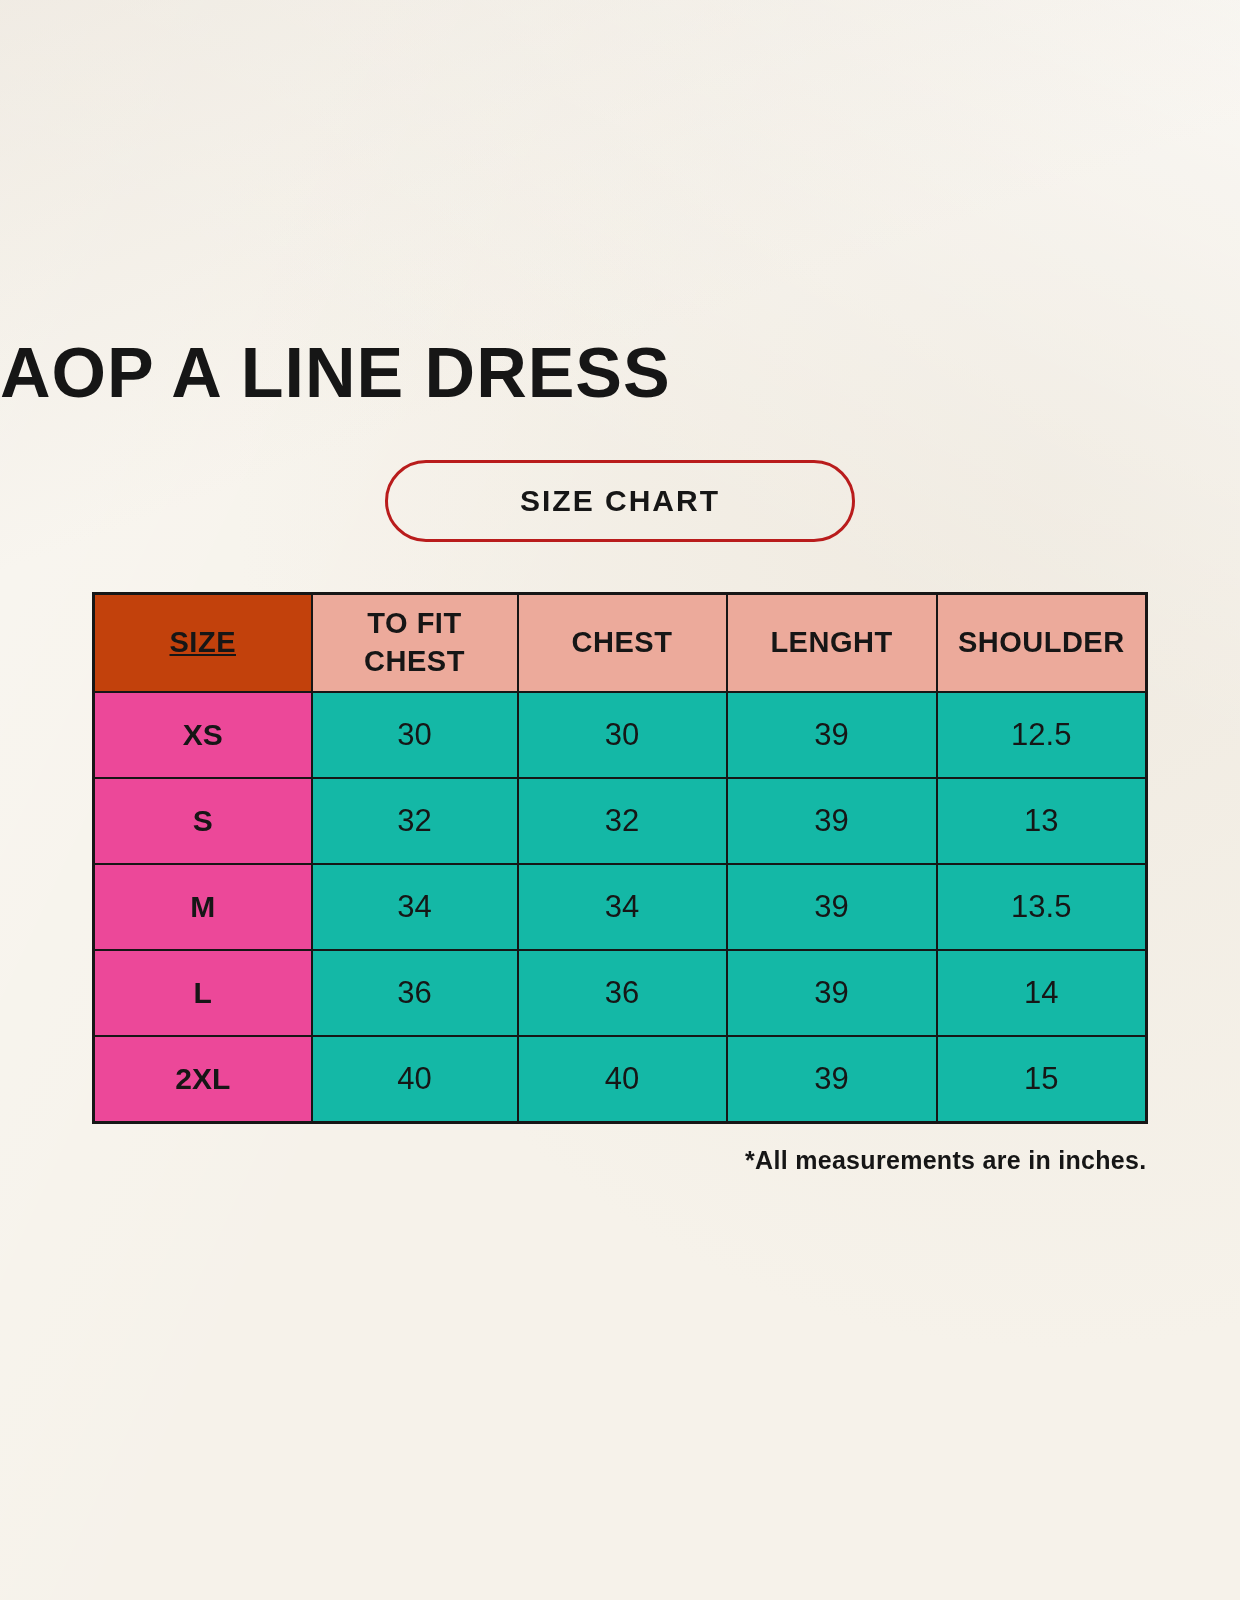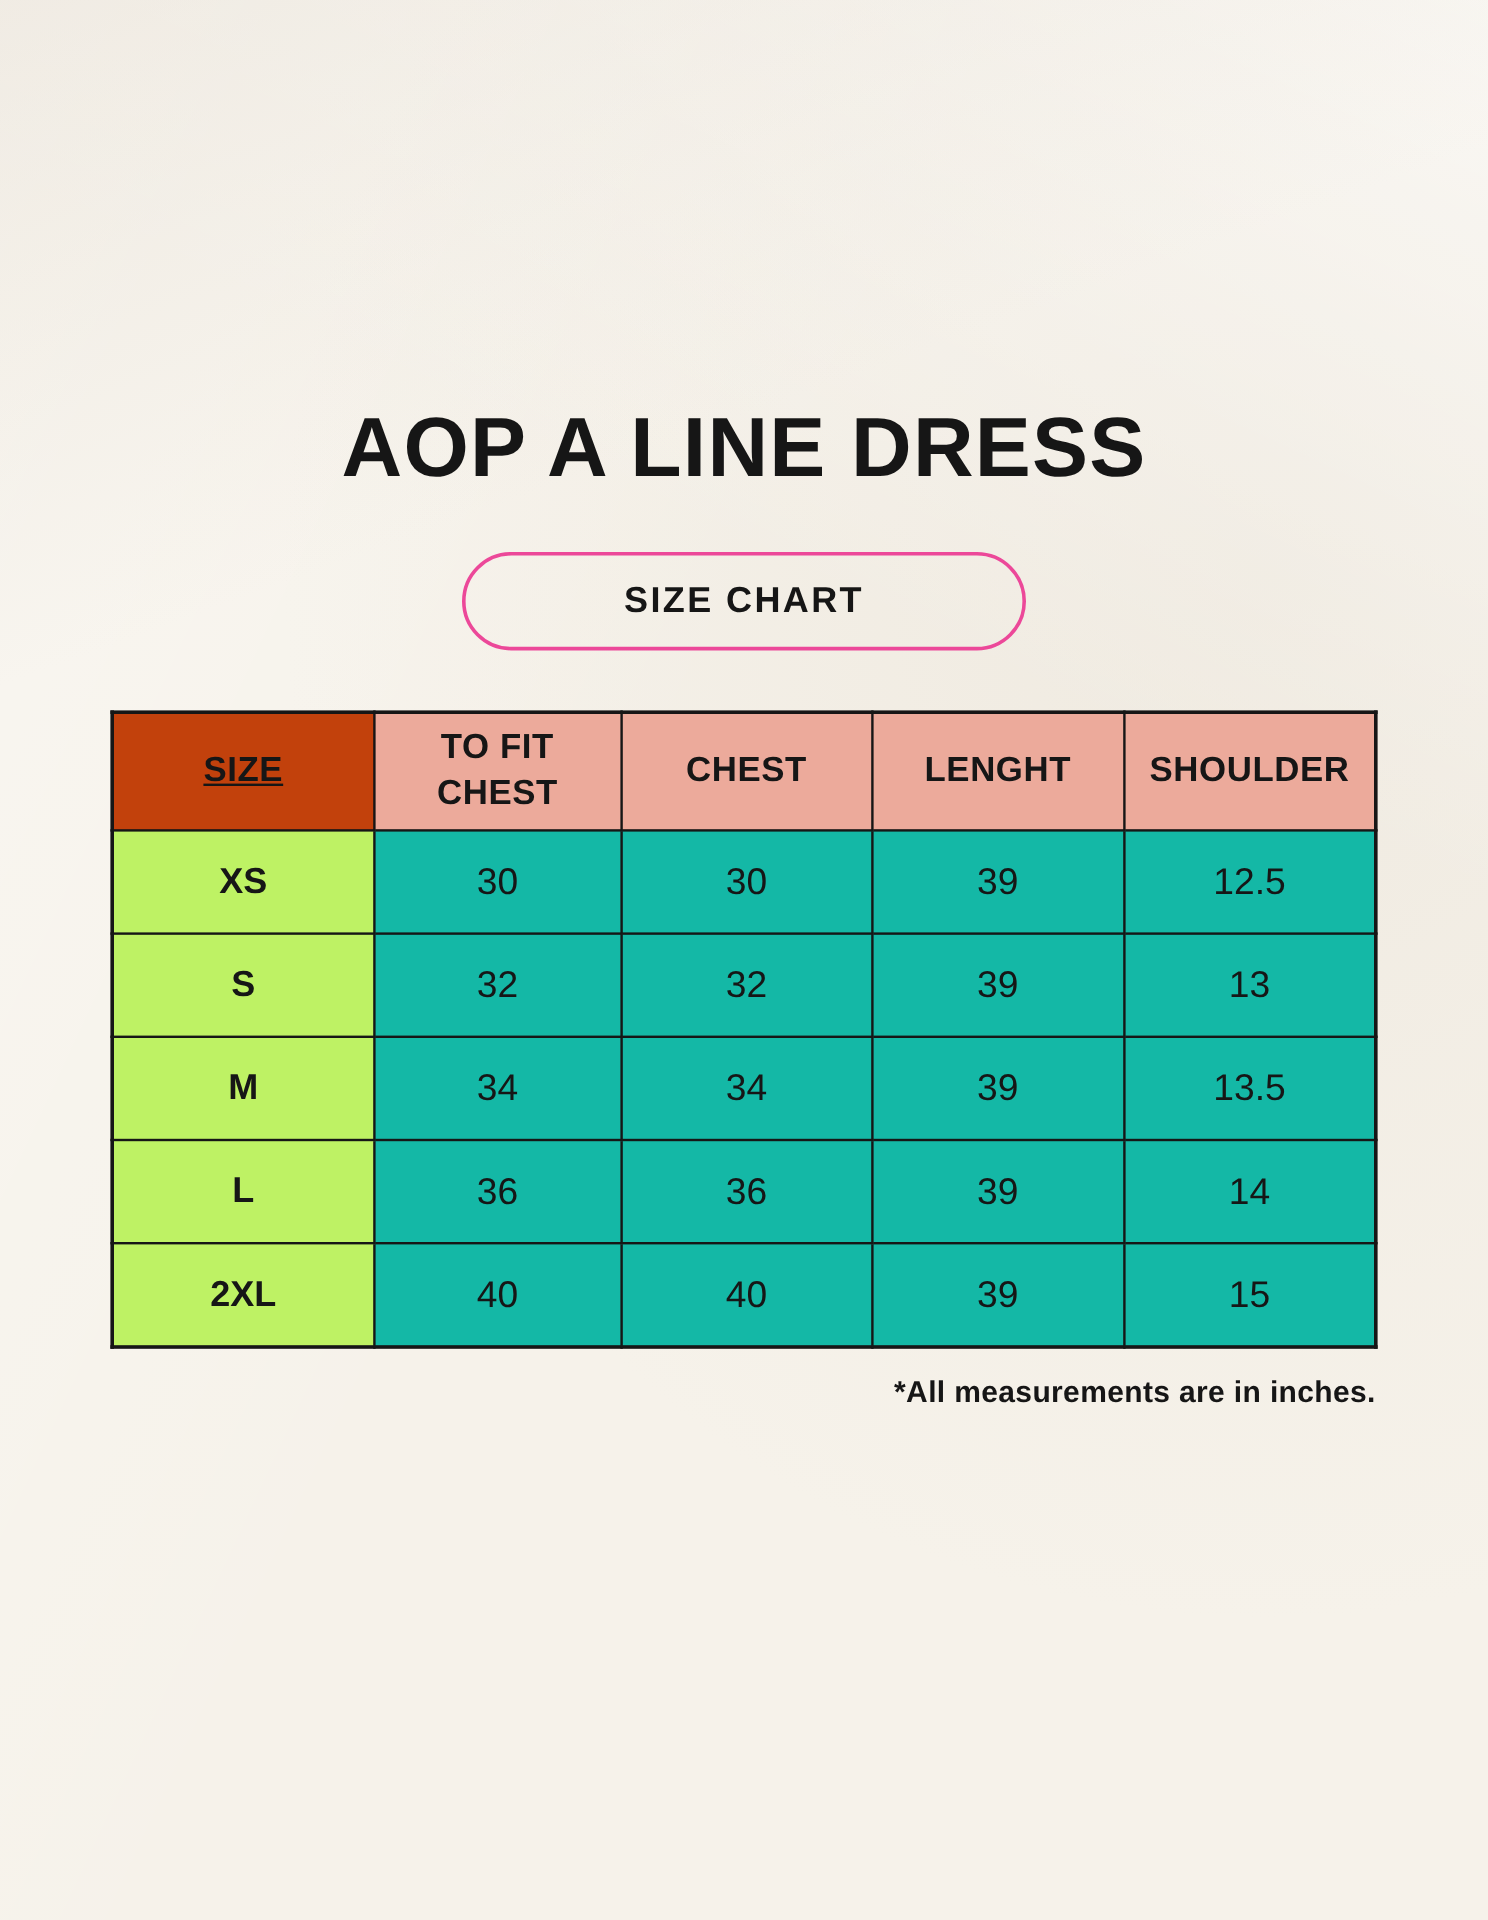--- a/index.html
+++ b/index.html
@@ -20,32 +20,32 @@
     overflow: hidden;
   }
   .page {
     width: 1240px;
     height: 1600px;
     box-sizing: border-box;
     padding-top: 338px;
   }
   .title {
     margin: 0;
-    text-align: center;
+    text-align: left;
     font-size: 70px;
     font-weight: 700;
     letter-spacing: 1px;
     line-height: 1.0;
     color: #161616;
   }
   .badge {
     width: fit-content;
     margin: 52px auto 0 auto;
     padding: 21px 132px;
-    border: 3px solid #ec4899;
+    border: 3px solid #b91c1c;
     border-radius: 46px;
     background: transparent;
     font-family: "Liberation Sans", sans-serif;
     font-size: 30px;
     font-weight: 600;
     letter-spacing: 2px;
     color: #161616;
     display: block;
     cursor: default;
   }
@@ -80,21 +80,21 @@
     display: inline-block;
     max-width: 145px;
   }
   .size-table tbody td {
     height: 84px;
     font-size: 31px;
     font-weight: 400;
     background: #14b8a6;
   }
   .size-table tbody td.size-col {
-    background: #bef264;
+    background: #ec4899;
     font-weight: 700;
     font-size: 30px;
   }
   .footnote-row {
     width: 1053px;
     margin: 22px auto 0 auto;
     text-align: right;
   }
   .footnote {
     margin: 0;

